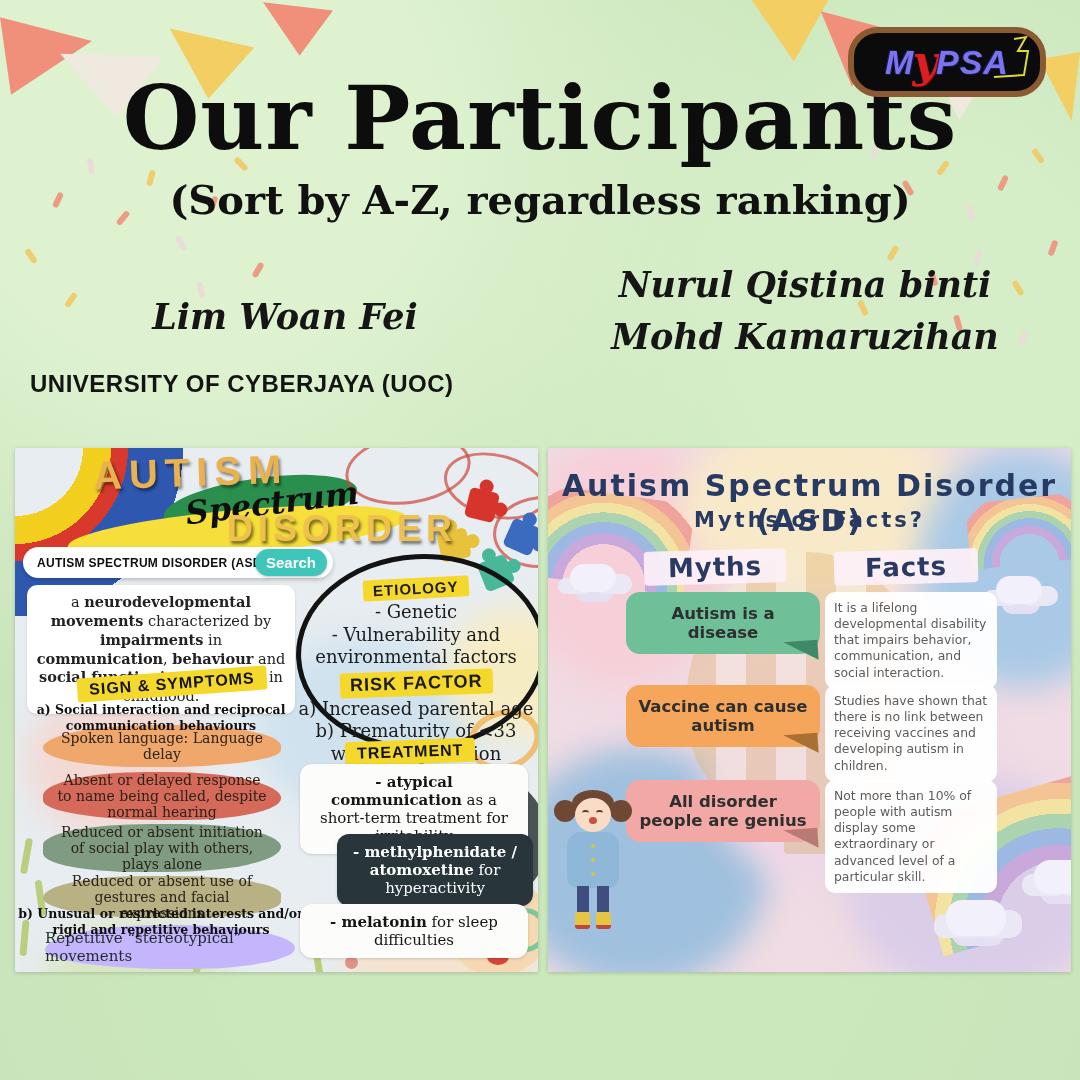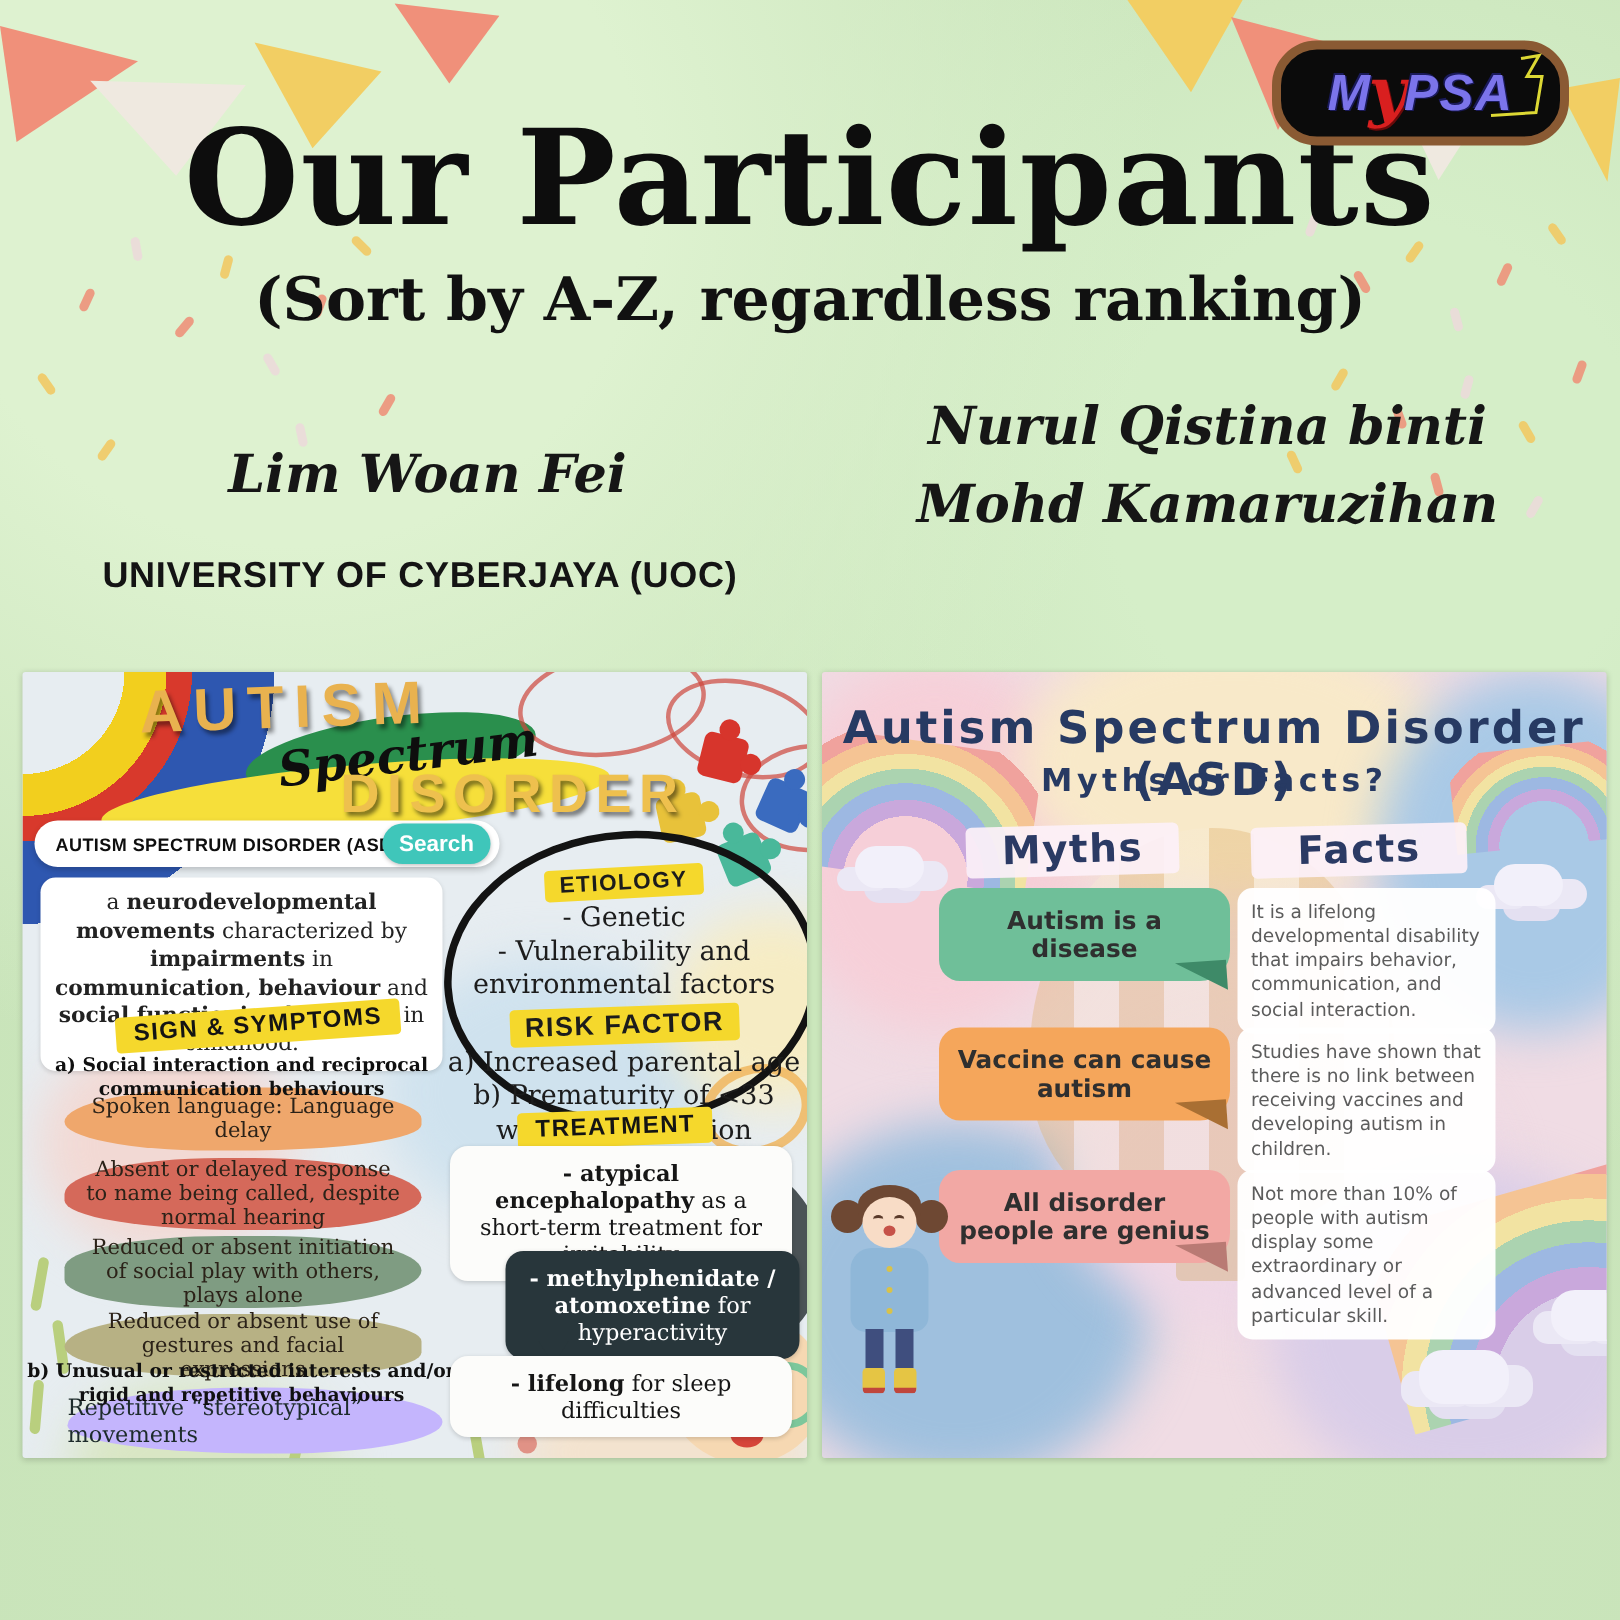--- a/index.html
+++ b/index.html
@@ -24,21 +24,21 @@
     text-shadow:1px 1px 0 #6a0a0a;}
   #logo svg{position:absolute;right:6px;top:2px;opacity:.95;}
 
   
   #main-title{position:absolute;left:0;right:0;top:66px;text-align:center;
     font:700 88px "DejaVu Serif",serif;color:#0d0d0d;letter-spacing:1px;z-index:4;}
   #main-sub{position:absolute;left:0;right:0;top:176px;text-align:center;
     font:700 40px "DejaVu Serif",serif;color:#111;z-index:4;}
 
   .script-name{font:italic 700 35px "DejaVu Serif",serif;color:#161616;text-align:center;}
-  .univ{font:700 24px "Liberation Sans",sans-serif;color:#141414;text-align:center;letter-spacing:.5px;}
+  .univ{font:700 24px "Liberation Sans",sans-serif;color:#141414;text-align:left;letter-spacing:.5px;}
   #p-left-name{position:absolute;left:60px;top:296px;width:450px;}
   #p-left-univ{position:absolute;left:30px;top:370px;width:500px;}
   #p-right-name1{position:absolute;left:580px;top:264px;width:450px;}
   #p-right-name2{position:absolute;left:580px;top:316px;width:450px;}
   #p-right-univ{position:absolute;left:580px;top:370px;width:450px;}
 
   
   .poster{position:absolute;top:448px;width:523px;height:524px;overflow:hidden;border-radius:2px;
     box-shadow:0 1px 4px rgba(0,0,0,.18);}
   .blob{position:absolute;border-radius:50%;filter:blur(16px);}
@@ -290,23 +290,23 @@
     <div class="kcheek"></div>
     <div class="kmouth"></div>
     <div class="gdash" style="left:8px;top:390px;transform:rotate(10deg);"></div>
     <div class="gdash" style="left:22px;top:432px;transform:rotate(-8deg);"></div>
     <div class="gdash" style="left:6px;top:472px;transform:rotate(5deg);"></div>
     <div class="gdash" style="left:180px;top:496px;transform:rotate(12deg);"></div>
     <div class="gdash" style="left:300px;top:500px;transform:rotate(-10deg);"></div>
     <div class="rdot" style="left:330px;top:508px;"></div>
     <div class="rdot" style="left:350px;top:494px;"></div>
 
-    <div class="bub b0"><b>- atypical encephalopathy</b><span> as a short-term treatment for irritability</span></div>
+    <div class="bub b0"><b>- atypical communication</b><span> as a short-term treatment for irritability</span></div>
     <div class="bub b1"><b>- methylphenidate / atomoxetine</b><span> for hyperactivity</span></div>
-    <div class="bub b2"><b>- lifelong</b><span> for sleep difficulties</span></div>
+    <div class="bub b2"><b>- melatonin</b><span> for sleep difficulties</span></div>
   </div>
 
   <div id="poster-r" class="poster">
     <div class="blob" style="left:-30px;top:-10px;width:210px;height:250px;background:#f6cfd8;"></div>
     <div class="blob" style="left:130px;top:-30px;width:290px;height:180px;background:#f8e9c9;"></div>
     <div class="blob" style="left:370px;top:0;width:210px;height:240px;background:#a9c9e6;"></div>
     <div class="blob" style="left:-40px;top:300px;width:260px;height:240px;background:#9fc0de;"></div>
     <div class="blob" style="left:160px;top:240px;width:290px;height:200px;background:#eed7e6;"></div>
     <div class="blob" style="left:300px;top:330px;width:260px;height:220px;background:#d9cde8;"></div>
 

